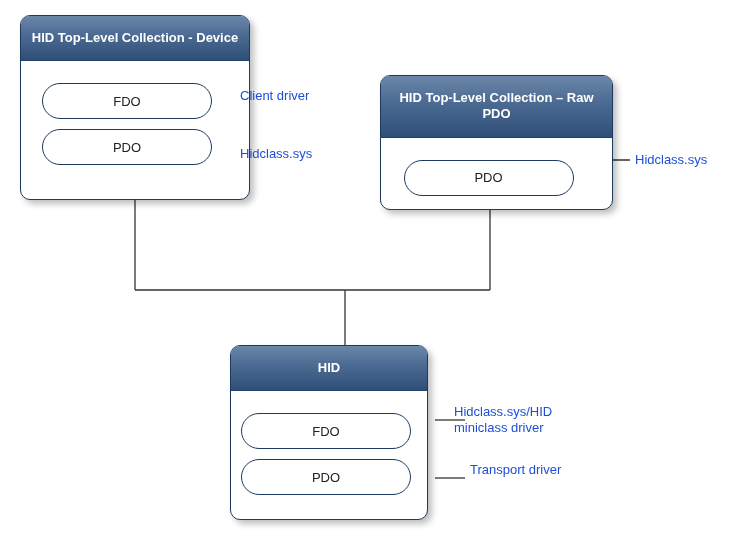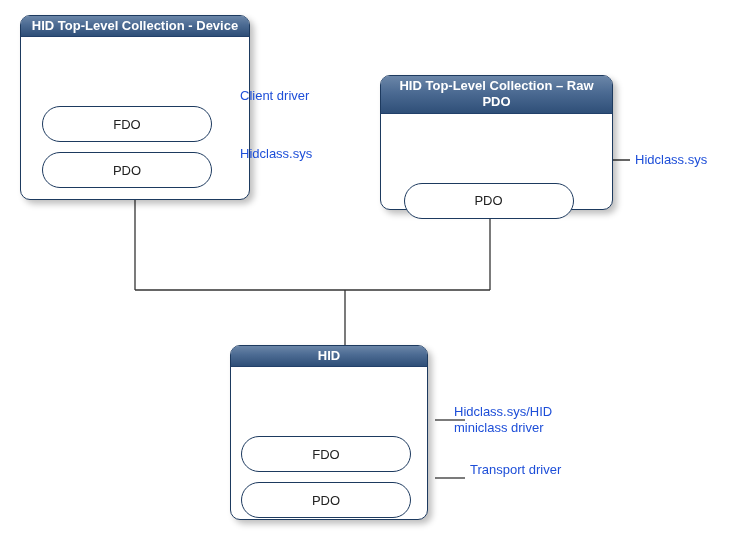--- a/index.html
+++ b/index.html
@@ -30,29 +30,28 @@
     background: #fff;
     border: 1.5px solid #1d3a5f;
     border-radius: 10px;
     box-shadow: 4px 4px 6px rgba(0,0,0,0.25);
   }
   .panel-header {
     background: linear-gradient(to bottom, #6b86a8 0%, #4b6a92 45%, #2f4f78 100%);
     color: #fff;
     font-weight: 600;
     text-align: center;
-    padding: 2px 8px;
+    padding: 14px 8px;
     border-top-left-radius: 8px;
     border-top-right-radius: 8px;
     border-bottom: 1px solid #22406a;
     line-height: 1.25;
   }
   .panel-body {
     padding: 12px 26px 16px 10px;
-    margin-top: 47px;
   }
   .pill {
     border: 1.5px solid #1d3a5f;
     border-radius: 20px;
     height: 36px;
     display: flex;
     align-items: center;
     justify-content: center;
     margin: 10px auto;
     background: #fff;

